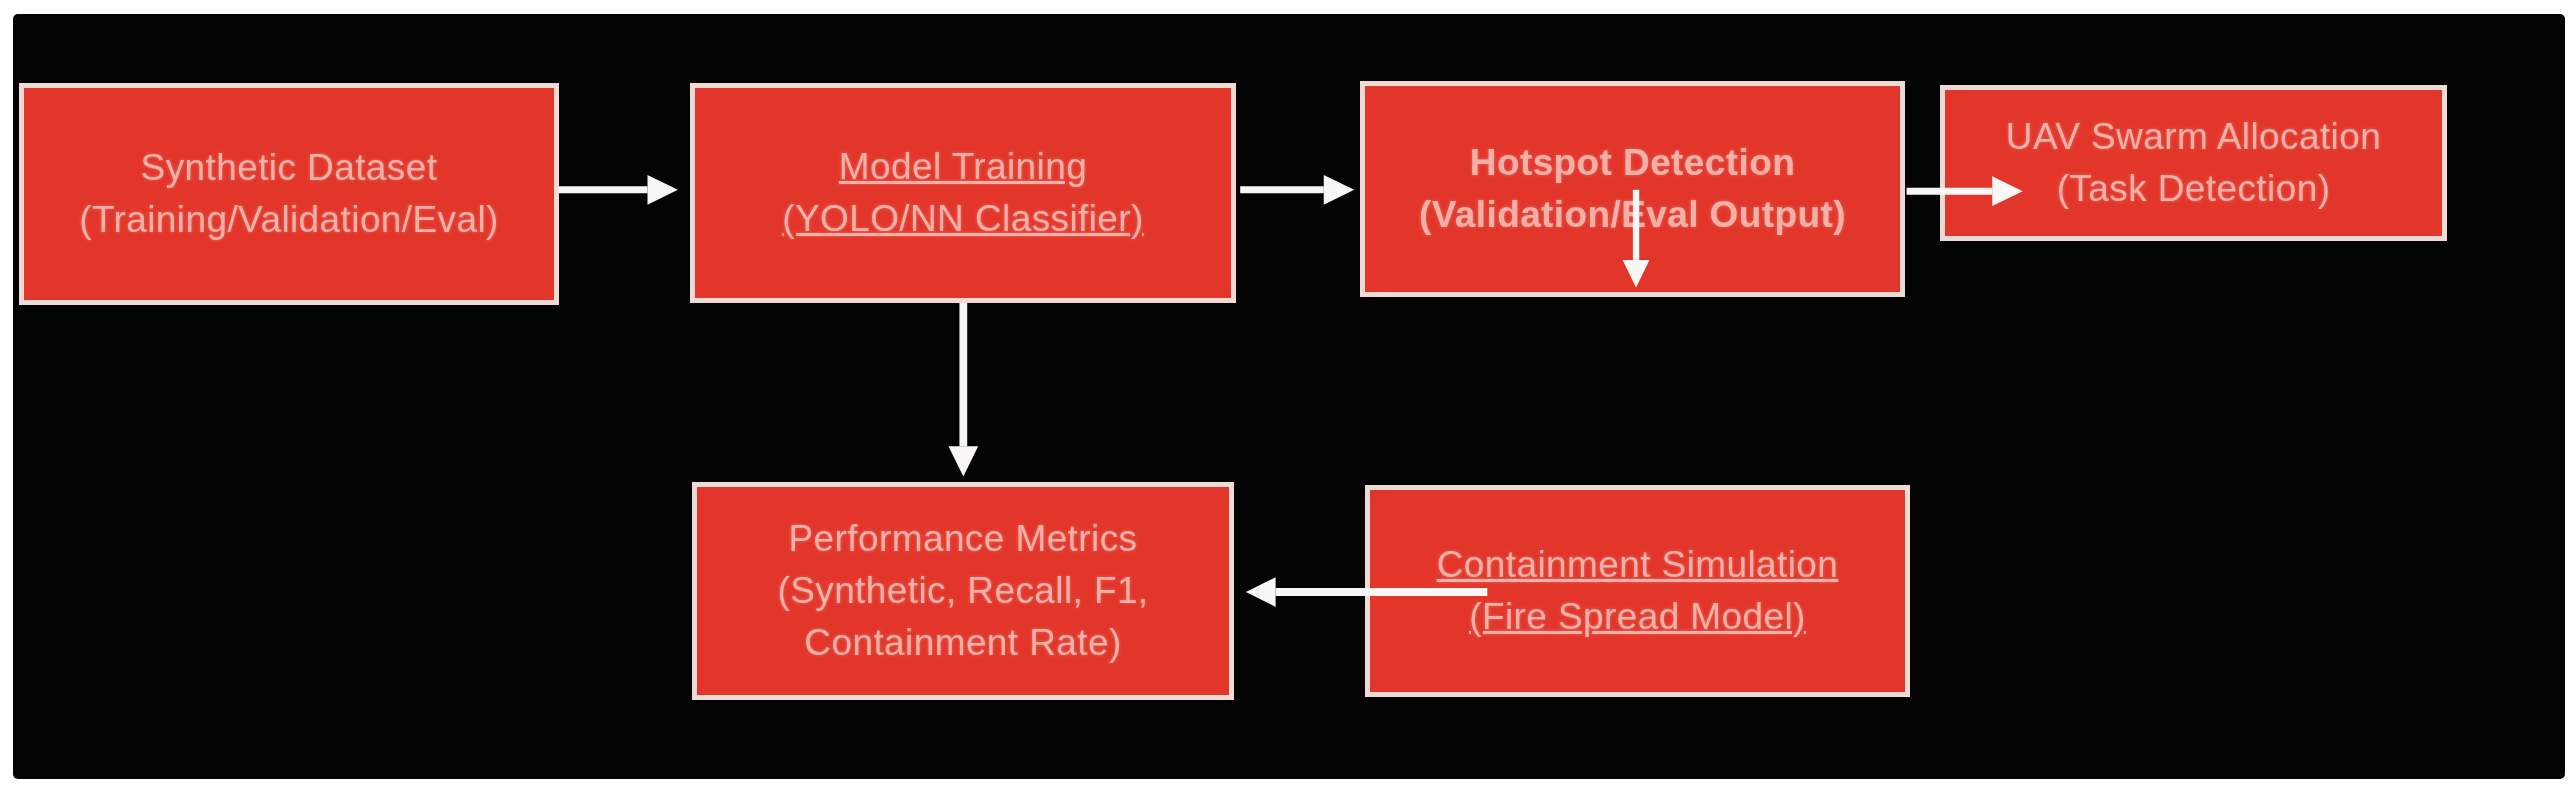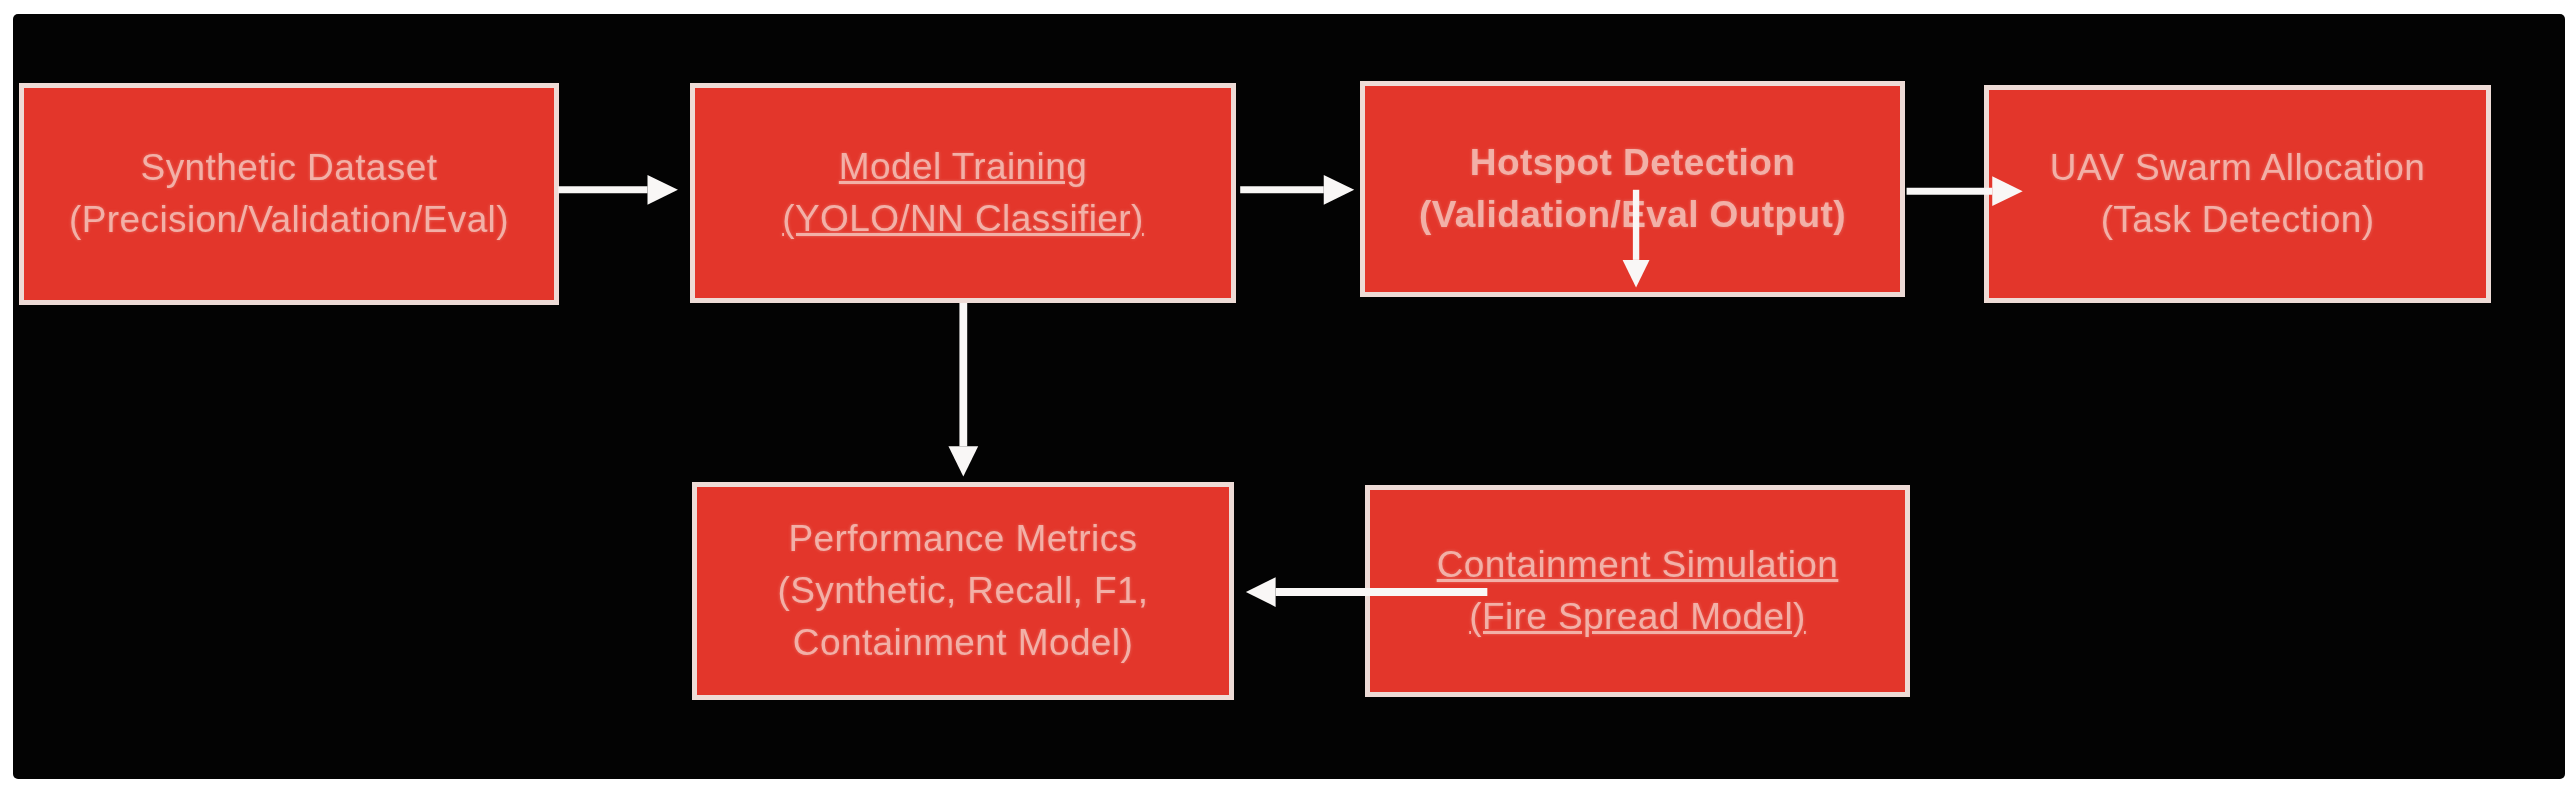--- a/index.html
+++ b/index.html
@@ -38,63 +38,63 @@
     font-size: 37px;
     line-height: 52px;
     letter-spacing: 0.4px;
     text-shadow: 0 0 3.5px rgba(242, 176, 167, 0.45);
   }
   .node-line { white-space: nowrap; }
 
   #node-synthetic-dataset     { left: 19px;   top: 83px; width: 540px; height: 222px; }
   #node-model-training        { left: 690px;  top: 83px; width: 546px; height: 220px; text-decoration: underline; }
   #node-hotspot-detection     { left: 1360px; top: 81px; width: 545px; height: 216px; font-weight: bold; }
-  #node-uav-swarm-allocation  { left: 1984px; top: 85px; width: 507px; height: 218px; }
+  #node-uav-swarm-allocation  { left: 1940px; top: 85px; width: 507px; height: 156px; }
   #node-performance-metrics   { left: 692px;  top: 482px; width: 542px; height: 218px; text-align: center; }
   #node-containment-simulation{ left: 1365px; top: 485px; width: 545px; height: 212px; text-decoration: underline; }
 
   .connector-layer {
     position: absolute;
     left: 0;
     top: 0;
     pointer-events: none;
   }
   .connector-layer line    { stroke: #f9f7f6; }
   .connector-layer polygon { fill: #f9f7f6; }
 </style>
 </head>
 <body>
 
 <div class="stage">
   <div class="canvas"></div>
 
   <div class="node" id="node-synthetic-dataset">
     <div class="node-line">Synthetic Dataset</div>
-    <div class="node-line">(Precision/Validation/Eval)</div>
+    <div class="node-line">(Training/Validation/Eval)</div>
   </div>
 
   <div class="node" id="node-model-training">
     <div class="node-line">Model Training</div>
     <div class="node-line">(YOLO/NN Classifier)</div>
   </div>
 
   <div class="node" id="node-hotspot-detection">
     <div class="node-line">Hotspot Detection</div>
     <div class="node-line">(Validation/Eval Output)</div>
   </div>
 
   <div class="node" id="node-uav-swarm-allocation">
     <div class="node-line">UAV Swarm Allocation</div>
     <div class="node-line">(Task Detection)</div>
   </div>
 
   <div class="node" id="node-performance-metrics">
     <div class="node-line">Performance Metrics</div>
     <div class="node-line">(Synthetic, Recall, F1,</div>
-    <div class="node-line">Containment Model)</div>
+    <div class="node-line">Containment Rate)</div>
   </div>
 
   <div class="node" id="node-containment-simulation">
     <div class="node-line">Containment Simulation</div>
     <div class="node-line">(Fire Spread Model)</div>
   </div>
 
   <svg class="connector-layer" width="2576" height="791" viewBox="0 0 3637 1117">
 
     <g>

